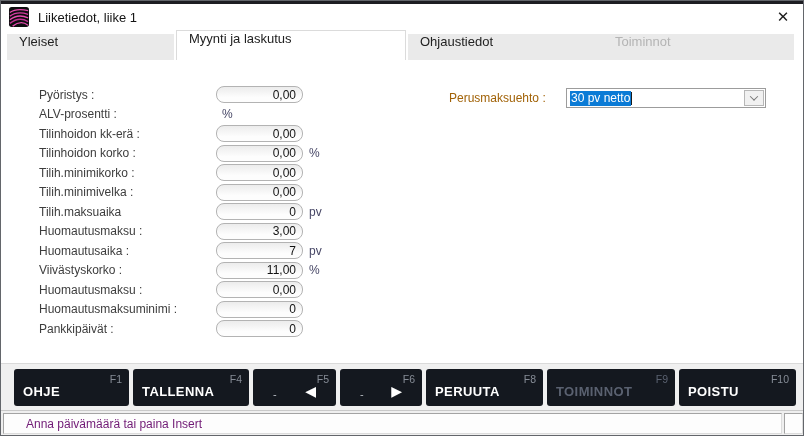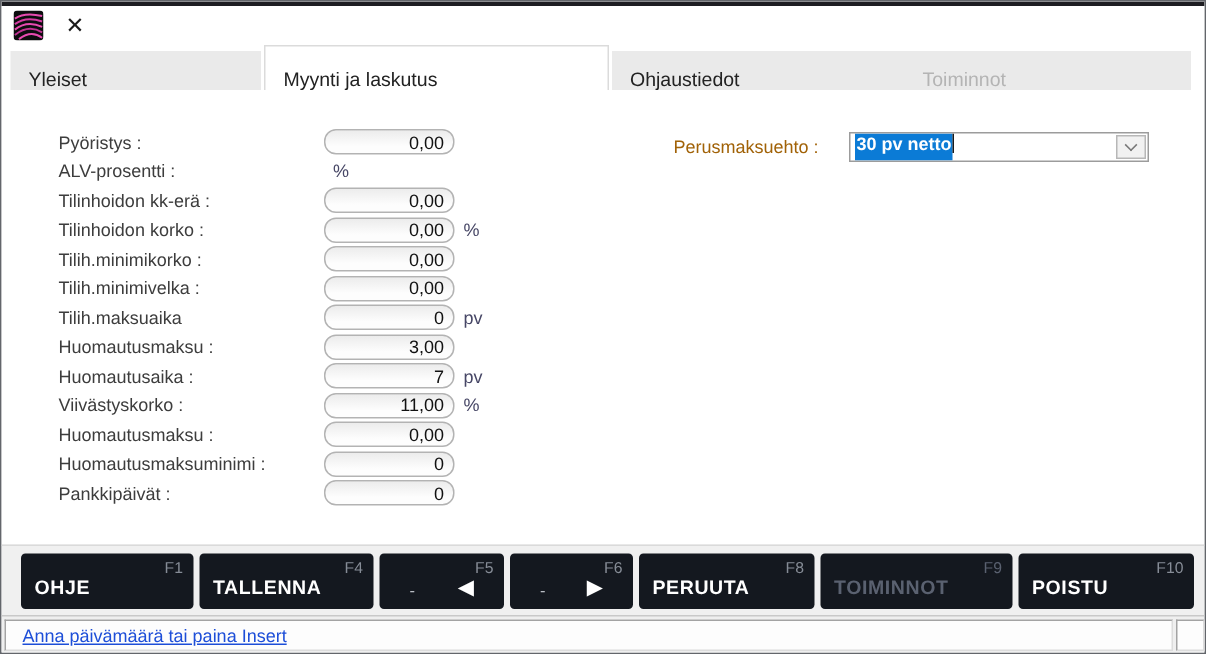--- a/index.html
+++ b/index.html
@@ -11,21 +11,21 @@
   }
   .top-strip{position:absolute;top:0;left:0;right:0;height:3px;background:#1d1d22;}
   
   .titlebar{position:absolute;top:3px;left:0;right:0;height:26px;display:flex;align-items:center;padding:0 8px;background:#fff;}
   .app-icon{width:20px;height:20px;margin-right:9px;flex:0 0 auto;}
   .title{flex:1;font-size:13px;color:#141414;white-space:nowrap;}
   .close-btn{width:24px;height:22px;display:flex;align-items:center;justify-content:center;font-size:15px;color:#1a1a1a;cursor:default;}
   
   .tabbar{position:absolute;top:29px;left:0;right:0;height:30px;background:#fff;}
   .tab{position:absolute;top:4px;height:26px;background:#eaeaea;font-size:13px;color:#222;
-       display:flex;align-items:flex-end;padding-left:12px;cursor:default;}
+       display:flex;align-items:flex-start;padding-left:12px;cursor:default;}
   .tab.active{top:0;height:30px;background:#fff;border:1px solid #dbdbdb;border-bottom:none;}
   .tab.disabled{color:#b4b4b4;}
   .tab:nth-child(1){left:6px;width:167px;}
   .tab:nth-child(2){left:175px;width:230px;}
   .tab:nth-child(3){left:407px;width:213px;}
   .tab:nth-child(4){left:602px;width:191px;}
   
   .content{position:absolute;top:59px;left:0;right:0;height:303px;background:#fff;}
   .form-left{position:absolute;top:26px;left:38px;}
   .form-row{display:flex;align-items:center;height:17px;margin-bottom:2.5px;}
@@ -33,21 +33,21 @@
   .field-input{
     width:87px;height:17px;border:1px solid #b3b3b3;border-radius:8px;
     background:linear-gradient(180deg,#ececec,#fdfdfd 70%);
     text-align:right;padding:0 6px;font-size:12px;color:#121212;
     font-family:inherit;outline:none;
   }
   .field-suffix{margin-left:6px;font-size:12px;color:#474766;width:20px;}
   .pm-label{position:absolute;top:31px;left:448px;font-size:12px;color:#a16207;}
   .combo{position:absolute;top:28px;left:565px;width:200px;height:20px;border:1px solid #9c9c9c;
          background:#fff;display:flex;align-items:center;cursor:default;}
-  .combo-text{flex:1;height:100%;display:flex;padding-left:3px;font-size:12px;overflow:hidden;font-weight:bold;}
+  .combo-text{flex:1;height:100%;display:flex;align-items:center;padding-left:3px;font-size:12px;overflow:hidden;}
   .combo-sel{background:#0b7bd6;color:#fff;padding:0 1px;line-height:15px;white-space:nowrap;}
   .caret{width:1px;height:13px;background:#1a1a1a;}
   .combo-btn{width:20px;height:16px;margin-right:1px;flex:0 0 auto;background:#f1f1f1;
              border:1px solid #b7b7b7;display:flex;align-items:center;justify-content:center;}
   .chev{width:6px;height:6px;border-right:1.5px solid #777;border-bottom:1.5px solid #777;
         transform:rotate(45deg) translate(-1px,-1px);}
   
   .buttonbar{position:absolute;top:362px;left:0;right:0;height:47px;background:#f0f0f0;border-top:1px solid #dadada;}
   .btns{position:absolute;top:5px;left:13px;display:flex;gap:4px;}
   .btn{position:relative;height:37px;background:#14181f;border:none;border-radius:3px;padding:0;cursor:default;}
@@ -62,39 +62,40 @@
   .btn-fkey{position:absolute;top:4px;right:7px;font-size:10.5px;color:#868c96;}
   .btn-arrow{position:absolute;right:20px;bottom:8px;font-size:14px;line-height:1;color:#fff;display:none;}
   .btn.nav .btn-label{color:#b9bdc4;font-weight:400;font-size:11px;left:20px;bottom:6px;}
   .btn.nav .btn-arrow{display:block;}
   .btn.disabled .btn-label{color:#5a6170;}
   .btn.disabled .btn-fkey{color:#5a6170;}
   
   .statusbar{position:absolute;top:409px;left:0;right:0;height:26px;background:#efefef;border-top:1px solid #c9c9c9;}
   .status-field{position:absolute;top:2px;left:2px;width:779px;height:21px;background:#fdfdfd;
     border:1px solid #a3a3a3;border-bottom-color:#dcdcdc;border-right-color:#dcdcdc;
-    font-size:12px;color:#1d4ed8;padding:3px 11px;line-height:14px;white-space:nowrap;text-decoration:underline;}
+    font-size:12px;color:#701a75;padding:3px 22px;line-height:14px;white-space:nowrap;}
   .status-cell{position:absolute;top:2px;left:783px;width:19px;height:21px;background:#fdfdfd;
     border:1px solid #a3a3a3;border-bottom-color:#dcdcdc;border-right-color:#dcdcdc;}
 </style>
 </head>
 <body>
 
 <div class="window">
   <div class="top-strip"></div>
 
   <div class="titlebar">
     <svg class="app-icon" viewBox="0 0 22 22">
       <rect x="0" y="0" width="22" height="22" rx="3" fill="#0d0d0f"></rect>
       <path d="M1 6 Q 8 1 21 4" stroke="#e84bb0" stroke-width="1.5" fill="none"></path>
       <path d="M1 10 Q 9 4 21 8" stroke="#d63ba2" stroke-width="1.5" fill="none"></path>
       <path d="M1 14 Q 10 7 21 12" stroke="#e84bb0" stroke-width="1.5" fill="none"></path>
       <path d="M1 18 Q 11 10 21 16" stroke="#c03292" stroke-width="1.5" fill="none"></path>
       <path d="M4 21 Q 13 14 21 20" stroke="#e84bb0" stroke-width="1.5" fill="none"></path>
     </svg>
+    <div class="title">Liiketiedot, liike 1</div>
     <div class="close-btn">✕</div>
   </div>
 
   <div class="tabbar">
   <div class="tab">
     <span class="tab-label">Yleiset</span>
   </div>
 
   <div class="tab active">
     <span class="tab-label">Myynti ja laskutus</span>

